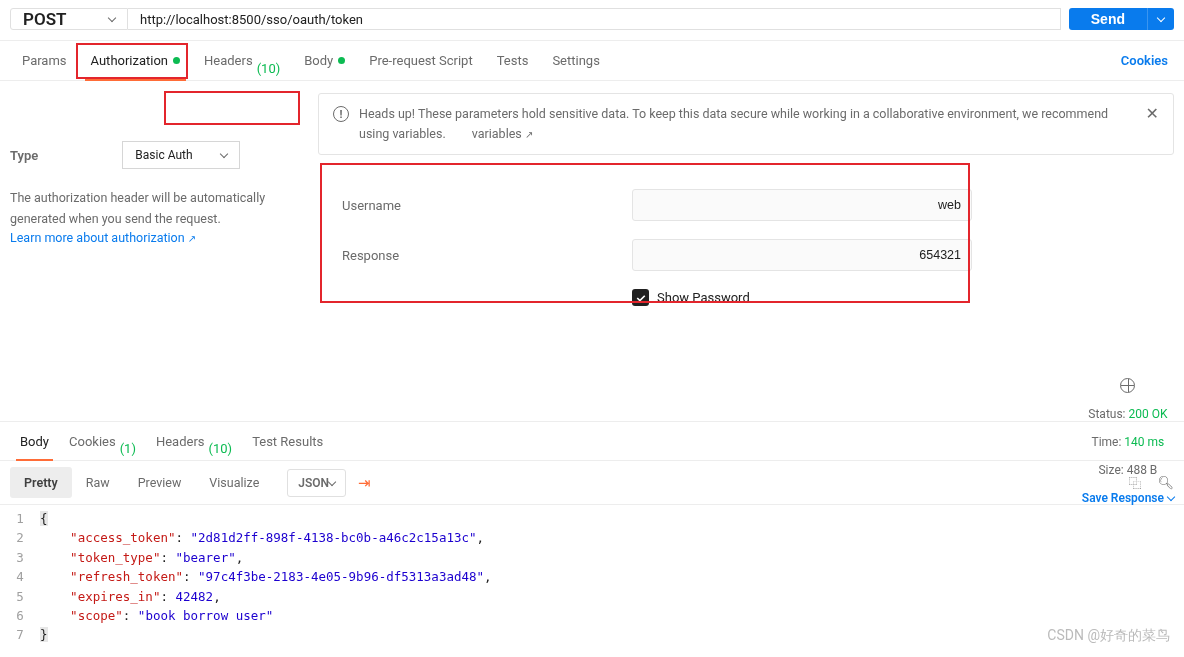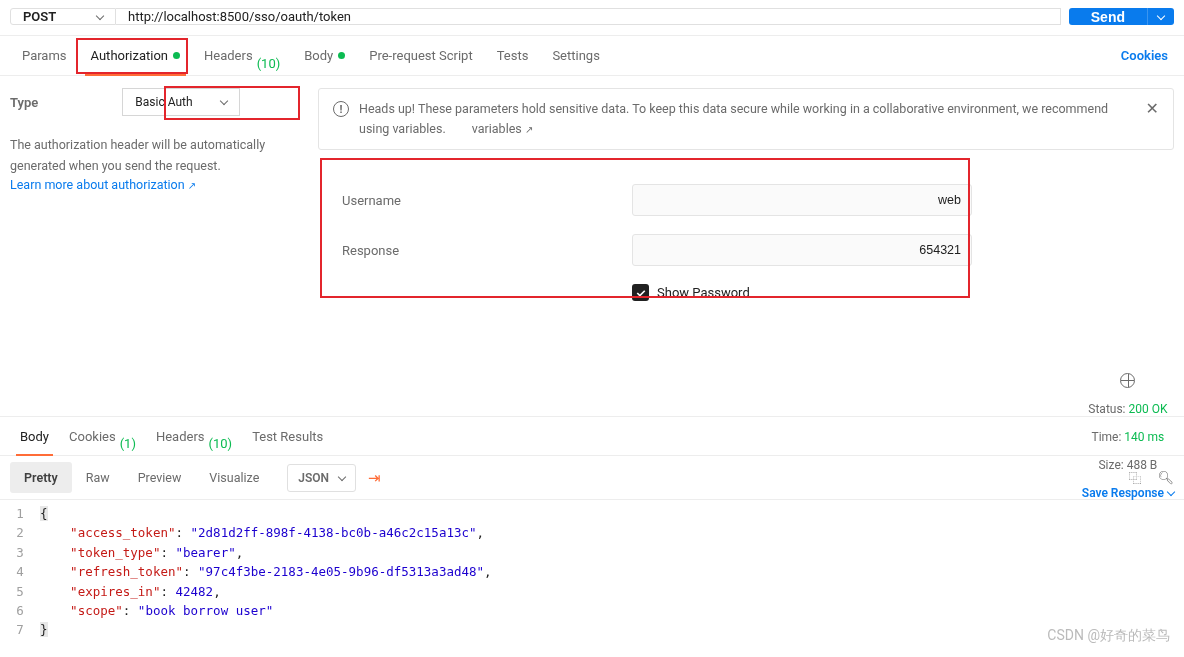--- a/index.html
+++ b/index.html
@@ -1,31 +1,31 @@
 <!DOCTYPE html>
 <html><head>
 <meta charset="utf-8">
 <style>
 * { box-sizing: border-box; margin: 0; padding: 0; }
 body { font-family: -apple-system, BlinkMacSystemFont, "Segoe UI", Roboto, sans-serif; font-size: 13px; color: #212121; background: #fff; width: 1184px; }
 .req-bar { display: flex; gap: 0; padding: 8px 10px 10px 10px; align-items: stretch; border-bottom: 1px solid #ededed; }
-.method-sel { width: 106px; border: 1px solid #e0e0e0; display: flex; align-items: center; justify-content: space-between; padding: 0 12px; font-weight: 600; font-size: 13px; color: #212121; border-radius: 3px 0 0 3px; }
+.method-sel { width: 118px; border: 1px solid #e0e0e0; display: flex; align-items: center; justify-content: space-between; padding: 0 12px; font-weight: 600; font-size: 17px; color: #212121; border-radius: 3px 0 0 3px; }
 .url-in { flex: 1; border: 1px solid #e0e0e0; border-left: 0; padding: 0 12px; display: flex; align-items: center; color: #212121; font-size: 13px; }
 .send-wrap { display: flex; margin-left: 8px; }
 .send-btn { background: #097bed; color: #fff; border: none; padding: 0 22px; font-weight: 600; font-size: 14px; border-radius: 3px 0 0 3px; cursor: pointer; }
 .send-drop { background: #097bed; color: #fff; border: none; border-left: 1px solid rgba(255,255,255,0.2); padding: 0 10px; border-radius: 0 3px 3px 0; cursor: pointer; font-size: 11px; }
 .tabs { display: flex; align-items: center; padding: 0 10px; border-bottom: 1px solid #ededed; height: 40px; }
 .tab { padding: 0 12px; height: 100%; display: flex; align-items: center; color: #6b6b6b; cursor: pointer; font-size: 13px; position: relative; }
 .tab.active { color: #212121; }
 .tab.active::after { content: ""; position: absolute; bottom: -1px; left: 6px; right: 6px; height: 2px; background: #ff6c37; }
 .tab .dot { width: 7px; height: 7px; background: #0cbb52; border-radius: 50%; margin-left: 5px; }
 .tab .count { color: #0cbb52; margin-left: 4px; margin-top: 15px; }
 .cookies-link { margin-left: auto; color: #097bed; cursor: pointer; font-weight: 600; padding-right: 6px; }
 .auth-area { display: flex; padding: 12px 10px 20px 10px; min-height: 270px; }
-.auth-left { width: 308px; padding-right: 18px; }
+.auth-left { width: 308px; padding-right: 18px; margin-top: 48px; }
 .row-type { display: flex; align-items: center; margin-bottom: 18px; }
 .type-lbl { font-weight: 600; color: #6b6b6b; font-size: 13px; }
 .type-sel { margin-left: 84px; border: 1px solid #d6d6d6; padding: 6px 12px; display: flex; align-items: center; gap: 28px; font-size: 12px; color: #212121; }
 .help-txt { color: #6b6b6b; font-size: 12.5px; line-height: 1.7; }
 .learn-link { color: #097bed; cursor: pointer; font-size: 12.5px; }
 .auth-right { flex: 1; }
 .banner { border: 1px solid #e4e4e4; display: flex; align-items: flex-start; padding: 10px 14px; gap: 10px; margin-bottom: 20px; border-radius: 3px; }
 .banner-icon { width: 16px; height: 16px; border: 1.5px solid #6b6b6b; border-radius: 50%; display: flex; align-items: center; justify-content: center; font-size: 11px; font-weight: bold; color: #6b6b6b; flex-shrink: 0; margin-top: 2px; }
 .banner-txt { flex: 1; color: #6b6b6b; font-size: 12.5px; line-height: 1.6; }
 .banner-txt .var-link { color: #6b6b6b; cursor: pointer; margin-left: 23px; }
@@ -42,21 +42,21 @@
 .resp-meta { margin-left: auto; display: flex; align-items: center; gap: 14px; color: #6b6b6b; font-size: 12px; flex-direction: column; }
 .globe { width: 15px; height: 15px; border: 1.3px solid #6b6b6b; border-radius: 50%; position: relative; }
 .globe::before, .globe::after { content: ""; position: absolute; background: #6b6b6b; }
 .globe::before { left: 0; right: 0; top: 50%; height: 1px; }
 .globe::after { top: 0; bottom: 0; left: 50%; width: 1px; }
 .meta-green { color: #0cbb52; }
 .save-resp { color: #097bed; font-weight: 600; cursor: pointer; display: flex; align-items: center; gap: 4px; }
 .view-row { display: flex; align-items: center; padding: 6px 10px; border-bottom: 1px solid #ededed; gap: 0; }
 .vtab { padding: 8px 14px; font-size: 12.5px; color: #6b6b6b; cursor: pointer; border-radius: 3px; }
 .vtab.sel { background: #ededed; color: #404040; font-weight: 600; }
-.lang-sel { margin-left: 14px; border: 1px solid #e0e0e0; padding: 6px 10px; display: flex; align-items: center; gap: 10px; font-size: 12px; color: #6b6b6b; font-weight: 600; border-radius: 3px; }
+.lang-sel { margin-left: 14px; border: 1px solid #e0e0e0; padding: 6px 10px; display: flex; align-items: center; font-size: 12px; color: #6b6b6b; font-weight: 600; border-radius: 3px; }
 .wrap-icon { margin-left: 12px; color: #ff6c37; cursor: pointer; font-size: 15px; }
 .right-icons { margin-left: auto; display: flex; gap: 16px; color: #6b6b6b; }
 .code-block { font-family: Consolas, Monaco, monospace; font-size: 12.5px; padding: 4px 0 20px 0; }
 .cline { display: flex; }
 .lnum { width: 40px; text-align: center; color: #a0a0a0; user-select: none; flex-shrink: 0; line-height: 1.55; }
 .ccode { line-height: 1.55; white-space: pre; }
 .tk-key { color: #c41a16; }
 .tk-str { color: #1c00cf; }
 .tk-num { color: #1c00cf; }
 .tk-punc { color: #212121; }

